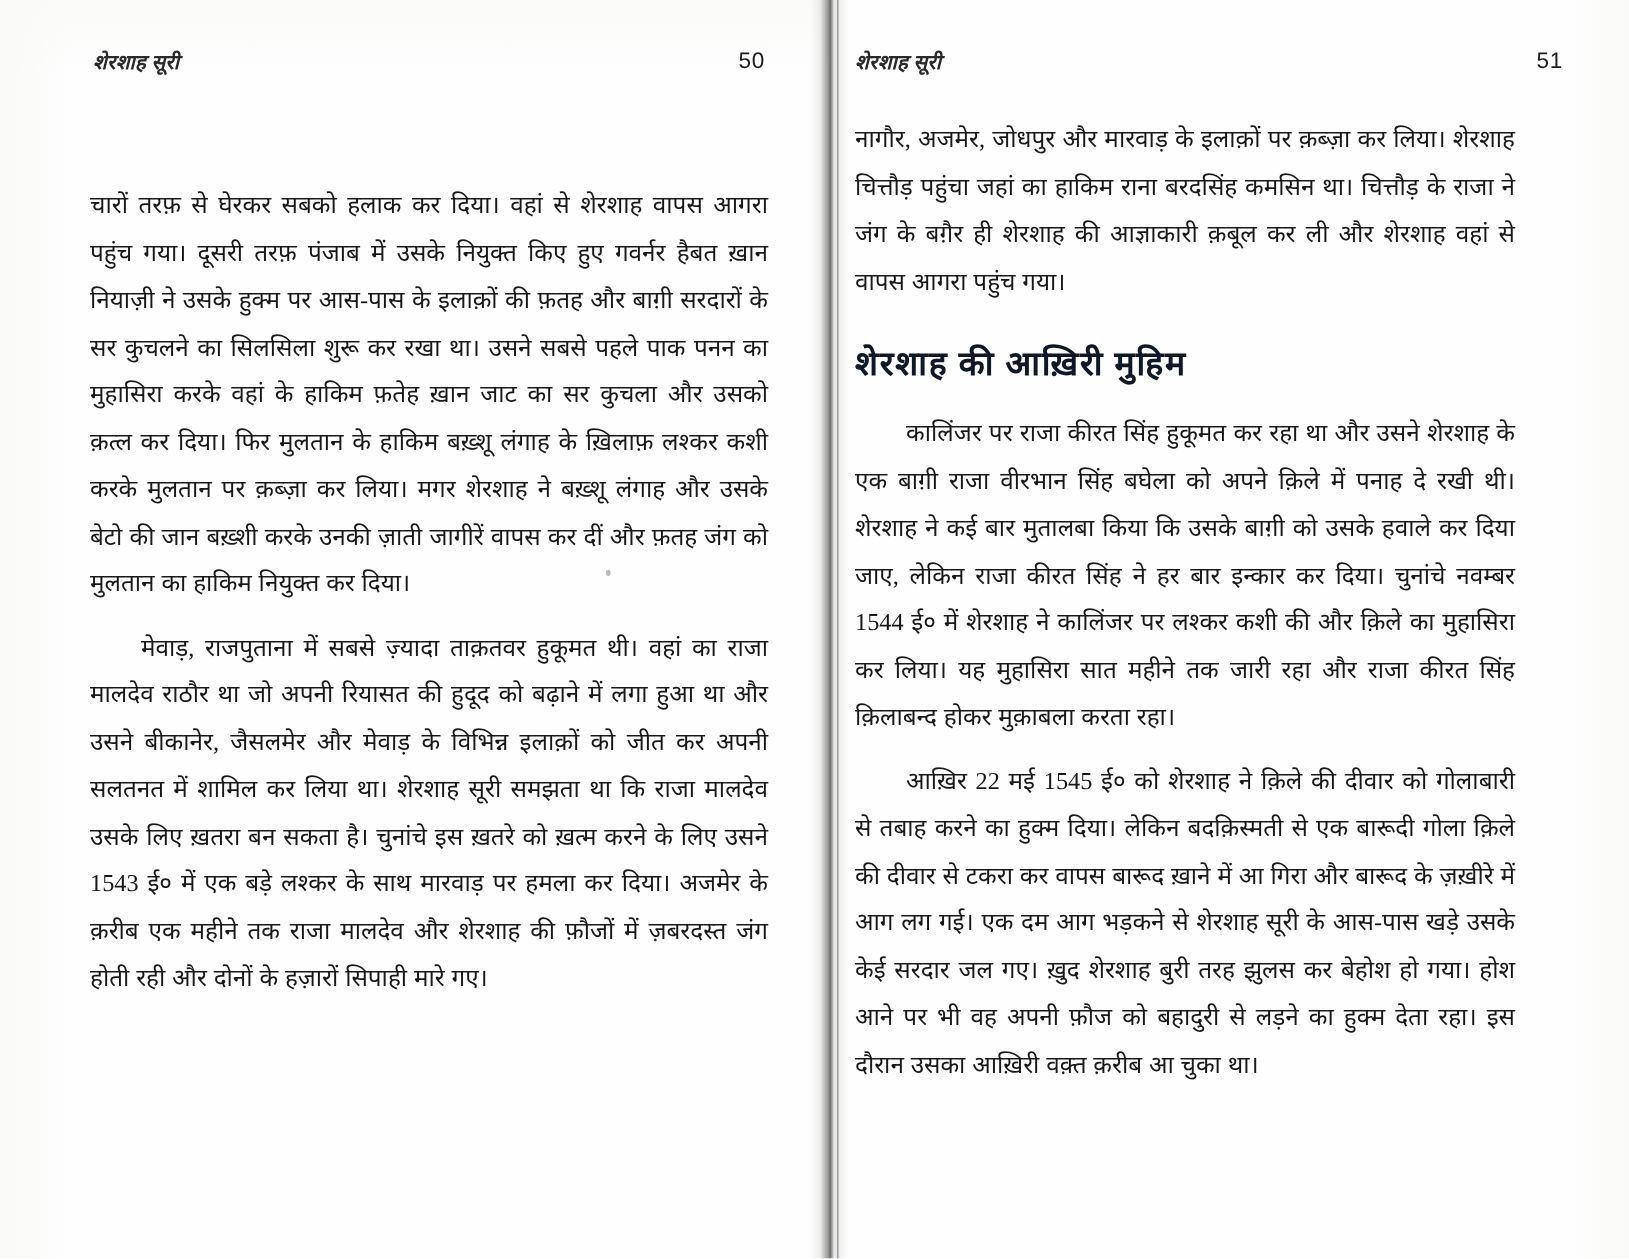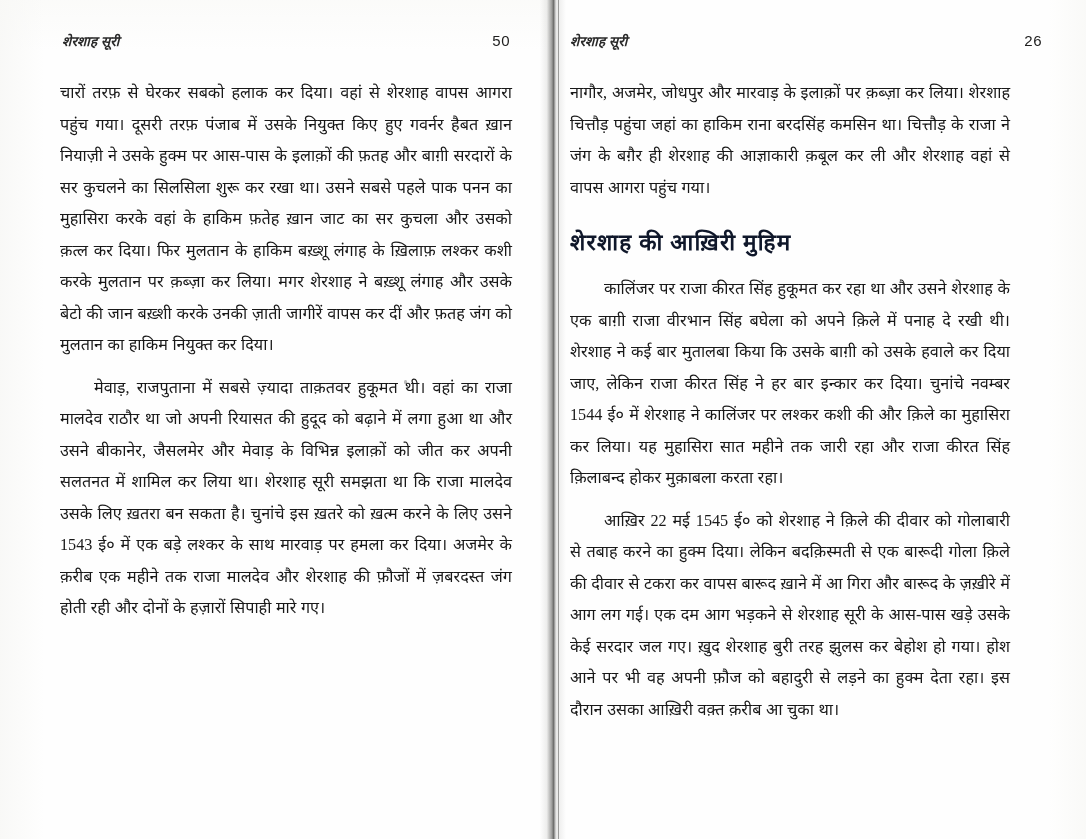--- a/index.html
+++ b/index.html
@@ -103,21 +103,21 @@
     font-weight: 400;
     color: #1d1d1d;
     letter-spacing: 0.5px;
   }
 
   
   .column {
     position: absolute;
     top: 78px;
   }
-  .page-left  .column { left: 60px; width: 452px; }
+  .page-left  .column { left: 60px; width: 452px; margin-top: 44px; }
   .page-right .column { left: 18px; width: 440px; }
 
   p.para {
     margin: 0 0 11px 0;
     font-family: "Liberation Serif", "DejaVu Serif", serif;
     font-size: 16.2px;
     line-height: 31.5px;
     color: #181818;
     text-align: justify;
     text-justify: inter-word;
@@ -165,21 +165,21 @@
       <p class="para indent">मेवाड़, राजपुताना में सबसे ज़्यादा ताक़तवर हुकूमत थी। वहां का राजा मालदेव राठौर था जो अपनी रियासत की हुदूद को बढ़ाने में लगा हुआ था और उसने बीकानेर, जैसलमेर और मेवाड़ के विभिन्न इलाक़ों को जीत कर अपनी सलतनत में शामिल कर लिया था। शेरशाह सूरी समझता था कि राजा मालदेव उसके लिए ख़तरा बन सकता है। चुनांचे इस ख़तरे को ख़त्म करने के लिए उसने 1543 ई० में एक बड़े लश्कर के साथ मारवाड़ पर हमला कर दिया। अजमेर के क़रीब एक महीने तक राजा मालदेव और शेरशाह की फ़ौजों में ज़बरदस्त जंग होती रही और दोनों के हज़ारों सिपाही मारे गए।</p>
     </div>
 
     <div class="speck s4"></div>
   </div>
 
   <div class="page page-right">
 
     <div class="running-head">
       <span class="head-title">शेरशाह सूरी</span>
-      <span class="folio">26</span>
+      <span class="folio">51</span>
     </div>
 
     <div class="column">
       <p class="para">नागौर, अजमेर, जोधपुर और मारवाड़ के इलाक़ों पर क़ब्ज़ा कर लिया। शेरशाह चित्तौड़ पहुंचा जहां का हाकिम राना बरदसिंह कमसिन था। चित्तौड़ के राजा ने जंग के बग़ैर ही शेरशाह की आज्ञाकारी क़बूल कर ली और शेरशाह वहां से वापस आगरा पहुंच गया।</p>
 
       <h2 class="section-heading">शेरशाह की आख़िरी मुहिम</h2>
 
       <p class="para indent">कालिंजर पर राजा कीरत सिंह हुकूमत कर रहा था और उसने शेरशाह के एक बाग़ी राजा वीरभान सिंह बघेला को अपने क़िले में पनाह दे रखी थी। शेरशाह ने कई बार मुतालबा किया कि उसके बाग़ी को उसके हवाले कर दिया जाए, लेकिन राजा कीरत सिंह ने हर बार इन्कार कर दिया। चुनांचे नवम्बर 1544 ई० में शेरशाह ने कालिंजर पर लश्कर कशी की और क़िले का मुहासिरा कर लिया। यह मुहासिरा सात महीने तक जारी रहा और राजा कीरत सिंह क़िलाबन्द होकर मुक़ाबला करता रहा।</p>
       <p class="para indent last">आख़िर 22 मई 1545 ई० को शेरशाह ने क़िले की दीवार को गोलाबारी से तबाह करने का हुक्म दिया। लेकिन बदक़िस्मती से एक बारूदी गोला क़िले की दीवार से टकरा कर वापस बारूद ख़ाने में आ गिरा और बारूद के ज़ख़ीरे में आग लग गई। एक दम आग भड़कने से शेरशाह सूरी के आस-पास खड़े उसके केई सरदार जल गए। ख़ुद शेरशाह बुरी तरह झुलस कर बेहोश हो गया। होश आने पर भी वह अपनी फ़ौज को बहादुरी से लड़ने का हुक्म देता रहा। इस दौरान उसका आख़िरी वक़्त क़रीब आ चुका था।</p>
     </div>

